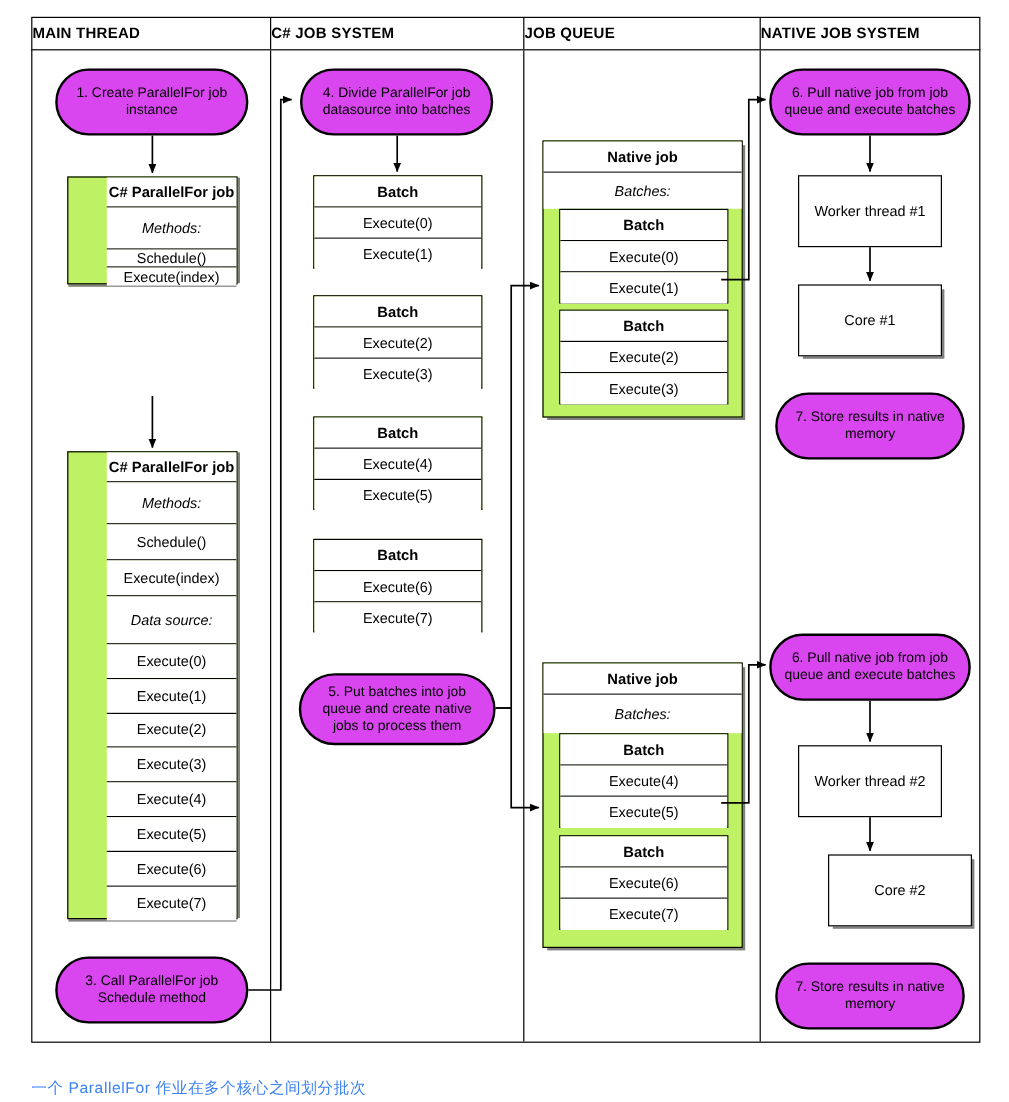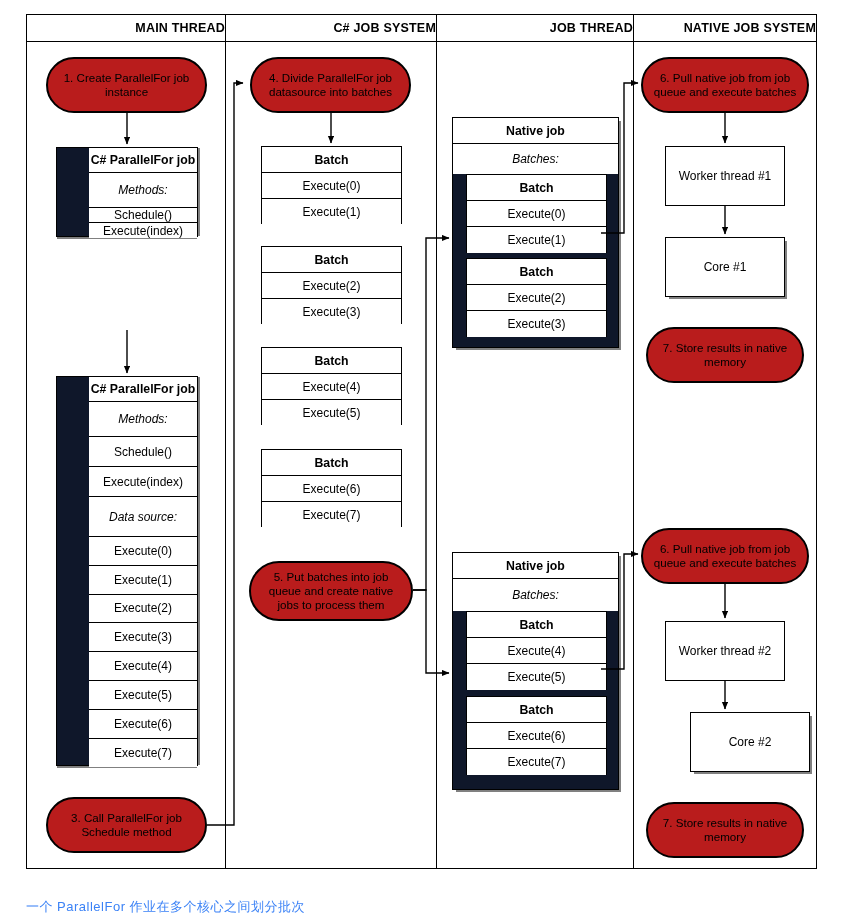--- a/index.html
+++ b/index.html
@@ -2,34 +2,34 @@
 <html><head>
 <meta charset="utf-8">
 <style>
   html,body{margin:0;padding:0;background:#ffffff;}
   body{width:841px;height:918px;font-family:"Liberation Sans",sans-serif;color:#000;}
   #stage{position:relative;width:841px;height:918px;overflow:hidden;}
 
   
   .lane-frame{position:absolute;border:1px solid #000;box-sizing:border-box;}
   .lane-head{position:absolute;box-sizing:border-box;border-right:1px solid #000;
-             display:flex;align-items:center;justify-content:flex-end;
+             display:flex;align-items:center;justify-content:flex-start;
              font-size:12.5px;font-weight:bold;letter-spacing:.2px;}
   .lane-head.last{border-right:none;}
   .lane-body{position:absolute;box-sizing:border-box;border-right:1px solid #000;}
   .lane-body.last{border-right:none;}
   .lane-divider{position:absolute;left:0;right:0;height:1px;background:#000;}
 
   
   .cap{position:absolute;box-sizing:border-box;border:2.2px solid #000;border-radius:999px;
-       background:#b91c1c;display:flex;align-items:center;justify-content:center;text-align:center;
+       background:#d946ef;display:flex;align-items:center;justify-content:center;text-align:center;
        font-size:11.6px;line-height:14px;padding:0 6px;}
 
   
-  .tbl{position:absolute;box-sizing:border-box;border:1.6px solid #000;background:#0f172a;}
+  .tbl{position:absolute;box-sizing:border-box;border:1.6px solid #000;background:#bef264;}
   .tbl .row{box-sizing:border-box;border-bottom:1.3px solid #000;
             display:flex;align-items:center;justify-content:center;
             font-size:12px;text-align:center;background:#fff;}
   .tbl .row:last-child{border-bottom:none;}
   .tbl .row.hdr{font-weight:bold;font-size:12.3px;}
   .tbl .row.ital{font-style:italic;}
 
   
   .shadow{box-shadow:3px 0 0 -1px #808080, 0 3px 0 -1px #808080;padding-left:32px;}
   .shadow-full{box-shadow:3px 3px 0 -1px #808080;}
@@ -52,21 +52,21 @@
   <div class="lane-frame" style="left:26px;top:14px;width:791px;height:855px;"></div>
   <div class="lane-divider" style="left:26px;top:41px;width:791px;"></div>
 
   <div class="lane-head" style="left:27px;top:15px;width:199px;height:26px;">
     <span>MAIN THREAD</span>
   </div>
   <div class="lane-head" style="left:226px;top:15px;width:211px;height:26px;">
     <span>C# JOB SYSTEM</span>
   </div>
   <div class="lane-head" style="left:437px;top:15px;width:197px;height:26px;">
-    <span>JOB THREAD</span>
+    <span>JOB QUEUE</span>
   </div>
   <div class="lane-head last" style="left:634px;top:15px;width:182px;height:26px;">
     <span>NATIVE JOB SYSTEM</span>
   </div>
 
   <div class="lane-body" style="left:27px;top:42px;width:199px;height:826px;"></div>
   <div class="lane-body" style="left:226px;top:42px;width:211px;height:826px;"></div>
   <div class="lane-body" style="left:437px;top:42px;width:197px;height:826px;"></div>
   <div class="lane-body last" style="left:634px;top:42px;width:182px;height:826px;"></div>
 

